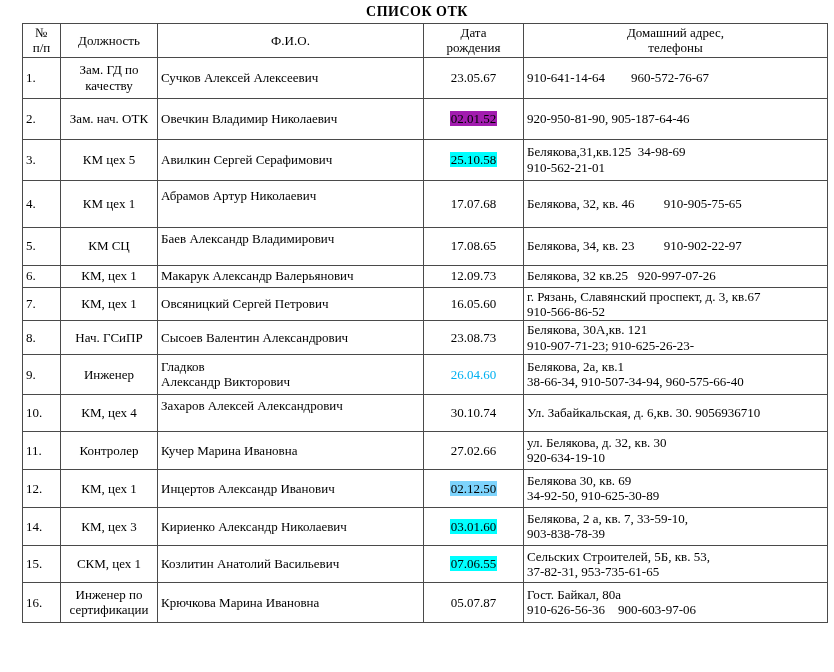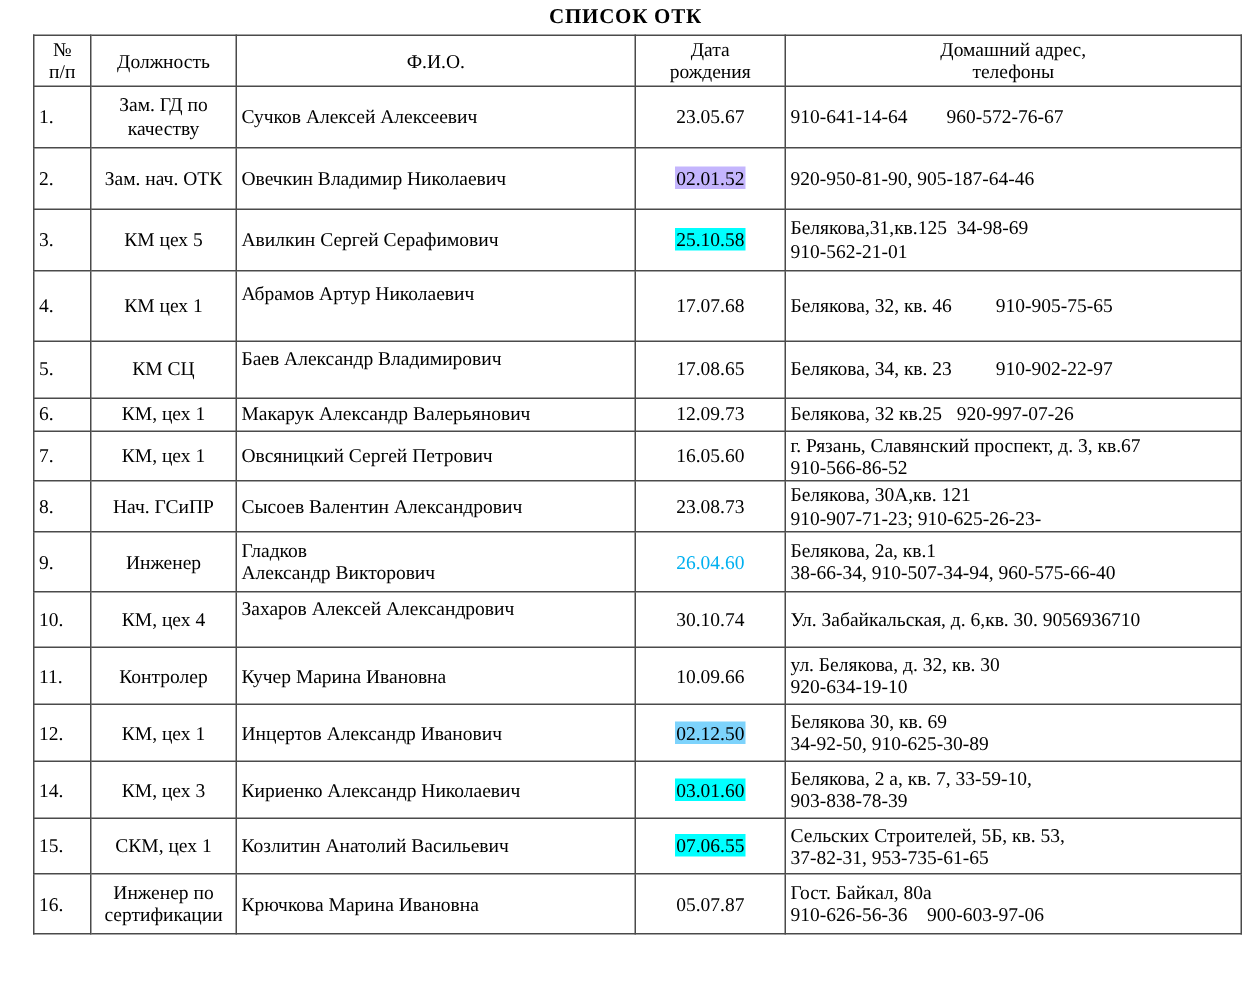--- a/index.html
+++ b/index.html
@@ -64,21 +64,21 @@
           <td class="c-num">1.</td>
           <td class="c-pos">Зам. ГД по качеству</td>
           <td class="c-name">Сучков Алексей Алексеевич</td>
           <td class="c-birth"><span class="date-badge">23.05.67</span></td>
           <td class="c-addr">910-641-14-64        960-572-76-67</td>
         </tr>
         <tr style="height: 41px;">
           <td class="c-num">2.</td>
           <td class="c-pos">Зам. нач. ОТК</td>
           <td class="c-name">Овечкин Владимир Николаевич</td>
-          <td class="c-birth"><span class="date-badge" style="background: #c4b5fd;">02.01.52</span></td>
+          <td class="c-birth"><span class="date-badge" style="background: #a21caf;">02.01.52</span></td>
           <td class="c-addr">920-950-81-90, 905-187-64-46</td>
         </tr>
         <tr style="height: 41px;">
           <td class="c-num">3.</td>
           <td class="c-pos">КМ цех 5</td>
           <td class="c-name">Авилкин Сергей Серафимович</td>
           <td class="c-birth"><span class="date-badge" style="background: rgb(0, 255, 255);">25.10.58</span></td>
           <td class="c-addr">Белякова,31,кв.125  34-98-69
 910-562-21-01</td>
         </tr>
@@ -135,21 +135,21 @@
           <td class="c-pos">КМ, цех 4</td>
           <td class="c-name">Захаров Алексей Александрович
 &nbsp;</td>
           <td class="c-birth"><span class="date-badge">30.10.74</span></td>
           <td class="c-addr">Ул. Забайкальская, д. 6,кв. 30. 9056936710</td>
         </tr>
         <tr style="height: 38px;">
           <td class="c-num">11.</td>
           <td class="c-pos">Контролер</td>
           <td class="c-name">Кучер Марина Ивановна</td>
-          <td class="c-birth"><span class="date-badge">10.09.66</span></td>
+          <td class="c-birth"><span class="date-badge">27.02.66</span></td>
           <td class="c-addr">ул. Белякова, д. 32, кв. 30
 920-634-19-10</td>
         </tr>
         <tr style="height: 38px;">
           <td class="c-num">12.</td>
           <td class="c-pos">КМ, цех 1</td>
           <td class="c-name">Инцертов Александр Иванович</td>
           <td class="c-birth"><span class="date-badge" style="background: #7dd3fc; margin-top: 20px;">02.12.50</span></td>
           <td class="c-addr">Белякова 30, кв. 69
 34-92-50, 910-625-30-89</td>

